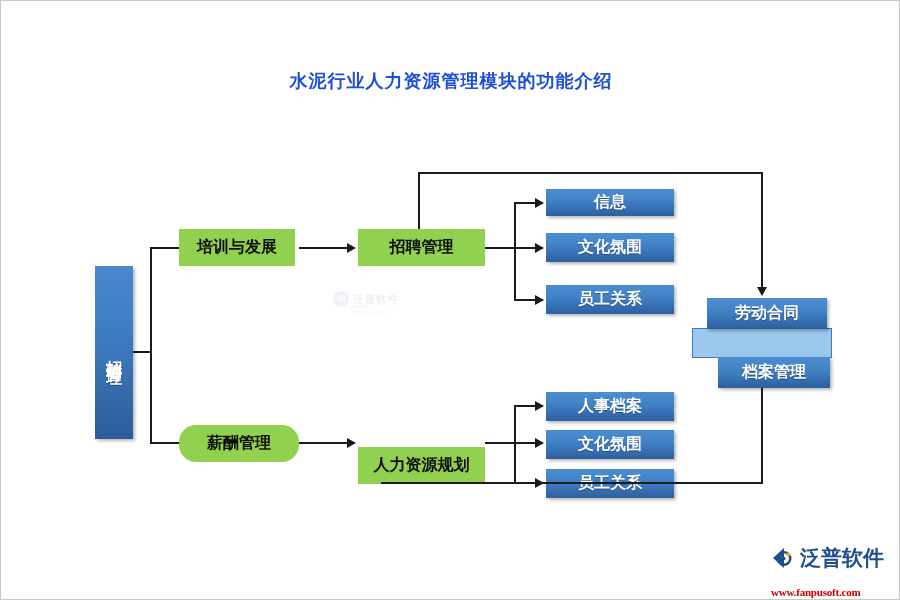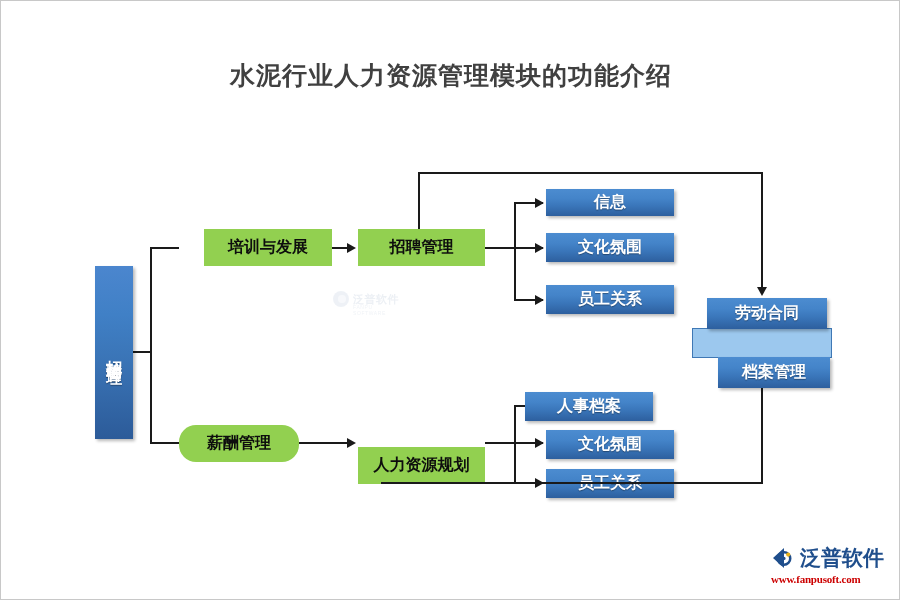--- a/index.html
+++ b/index.html
@@ -12,26 +12,26 @@
   #page {
     position: relative;
     width: 900px; height: 600px;
     background: #ffffff;
     border: 1px solid #c8c8c8;
   }
 
   
   #title {
     position: absolute;
-    left: 0; top: 58px;
+    left: 0; top: 68px;
     width: 900px;
     text-align: center;
-    font-size: 25px;
-    font-weight: bold;
-    color: #404040;
+    font-size: 18px;
+    font-weight: bold;
+    color: #1d4ed8;
     letter-spacing: 1px;
     white-space: nowrap;
   }
 
   
   .node {
     position: absolute;
     display: flex;
     align-items: center;
     justify-content: center;
@@ -57,31 +57,31 @@
     writing-mode: vertical-rl;
     text-orientation: upright;
     letter-spacing: 3px;
     font-size: 16px;
     background: linear-gradient(to bottom, #4b86ce 0%, #4080c6 28%, #3a74b6 55%, #2c5b99 100%);
   }
 
   
   #node-recruit   { left: 94px;  top: 265px; width: 38px;  height: 173px; }
 
-  #node-training  { left: 178px; top: 228px; width: 128px; height: 37px; margin-left: 25px; }
+  #node-training  { left: 178px; top: 228px; width: 116px; height: 37px; }
   #node-perf      { left: 357px; top: 228px; width: 127px; height: 37px; }
 
   #node-salary    { left: 178px; top: 424px; width: 120px; height: 37px; border-radius: 17px; }
   #node-hrplan    { left: 357px; top: 446px; width: 127px; height: 37px; }
 
   #node-info      { left: 545px; top: 188px; width: 128px; height: 27px; }
   #node-culture   { left: 545px; top: 232px; width: 128px; height: 29px; }
   #node-emprel1   { left: 545px; top: 284px; width: 128px; height: 29px; }
 
-  #node-files     { left: 524px; top: 391px; width: 128px; height: 29px; }
+  #node-files     { left: 545px; top: 391px; width: 128px; height: 29px; }
   #node-query     { left: 545px; top: 429px; width: 128px; height: 29px; }
   #node-emprel2   { left: 545px; top: 468px; width: 128px; height: 29px; }
 
   #node-contract  { left: 706px; top: 297px; width: 120px; height: 31px; }
   #node-archive   { left: 706px; top: 356px; width: 112px; height: 31px; margin-left: 11px; }
 
   
   #band-lightblue {
     position: absolute;
     left: 691px; top: 327px;
@@ -163,21 +163,21 @@
     flex: 0 0 auto;
   }
   #logo .lg-text {
     font-size: 21px;
     font-weight: bold;
     color: #1f4e8c;
     letter-spacing: 0px;
     white-space: nowrap;
   }
   #logo .lg-url {
-    margin-top: 1px;
+    margin-top: 14px;
     font-size: 11px;
     font-weight: bold;
     color: #cc0000;
     letter-spacing: -0.2px;
     white-space: nowrap;
     font-family: "Liberation Serif", serif;
   }
 </style>
 </head>
 <body>

